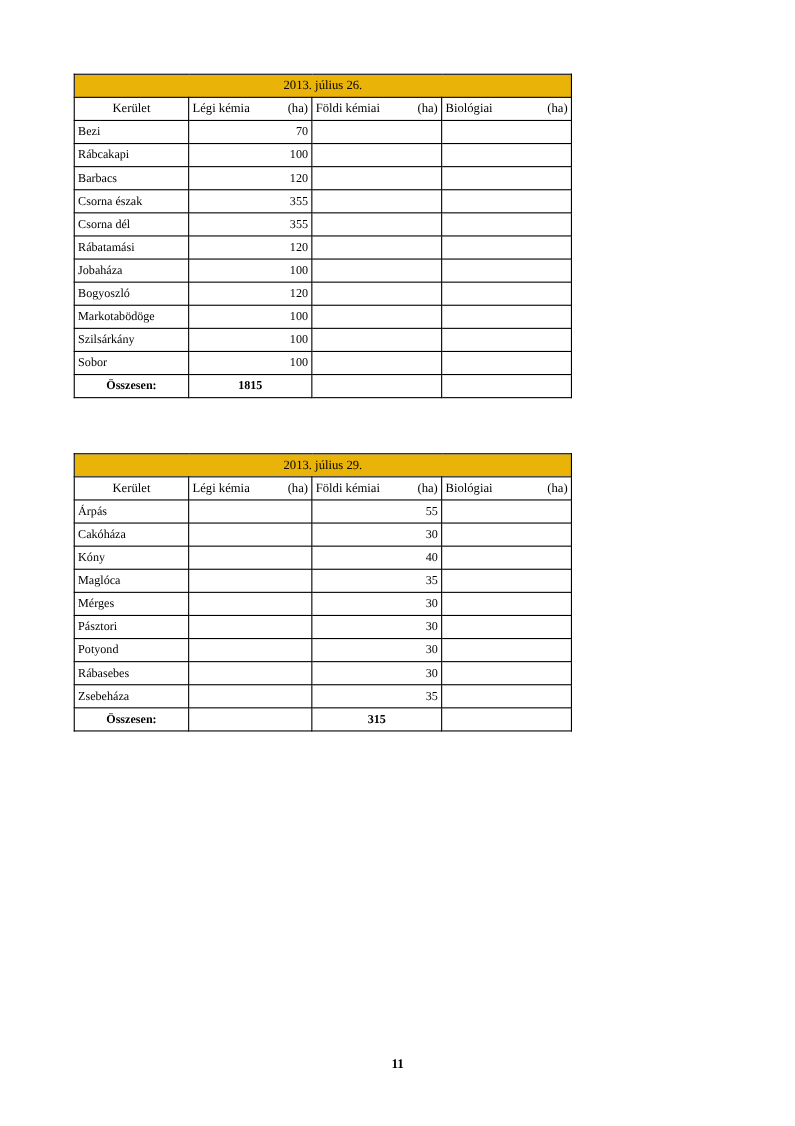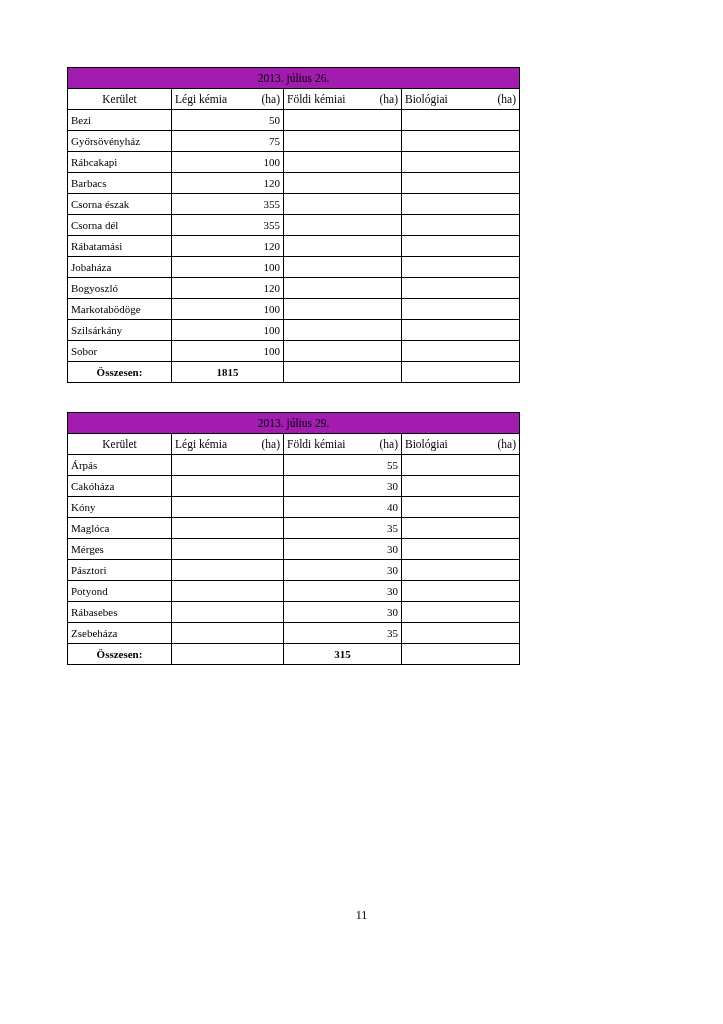--- a/index.html
+++ b/index.html
@@ -40,21 +40,21 @@
     border: 1px solid #000000;
     padding: 0 3px;
     height: 20px;
     line-height: 19px;
     vertical-align: middle;
     font-weight: normal;
     overflow: hidden;
     white-space: nowrap;
   }
   .title-row td {
-    background: #a21caf;
+    background: #eab308;
     text-align: center;
     font-weight: bold;
     font-size: 11.5px;
     height: 19px;
     line-height: 18px;
   }
   .header-row td {
     font-weight: bold;
     font-size: 11.5px;
     height: 19px;
@@ -85,24 +85,25 @@
     text-align: left;
   }
   tr.total-row td {
     font-weight: bold;
     text-align: center;
   }
   .page-number {
     position: absolute;
     left: 0;
     right: 0;
-    top: 908px;
+    top: 960px;
     text-align: center;
     font-size: 12px;
     font-family: "Liberation Serif", serif;
+    font-weight: bold;
   }
 </style>
 </head>
 <body>
 
 <div class="page">
 
   <div class="table-block" id="table-block-1">
     <table class="data-table">
       <colgroup>
@@ -132,27 +133,21 @@
           <td class="c-col">
             <span class="hdr-spread">
               <span>Biológiai</span>
               <span>(ha)</span>
             </span>
           </td>
         </tr>
 
         <tr>
           <td class="name">Bezi</td>
-          <td class="num">50</td>
-          <td class="num"></td>
-          <td class="num"></td>
-        </tr>
-        <tr>
-          <td class="name">Győrsövényház</td>
-          <td class="num">75</td>
+          <td class="num">70</td>
           <td class="num"></td>
           <td class="num"></td>
         </tr>
         <tr>
           <td class="name">Rábcakapi</td>
           <td class="num">100</td>
           <td class="num"></td>
           <td class="num"></td>
         </tr>
         <tr>

